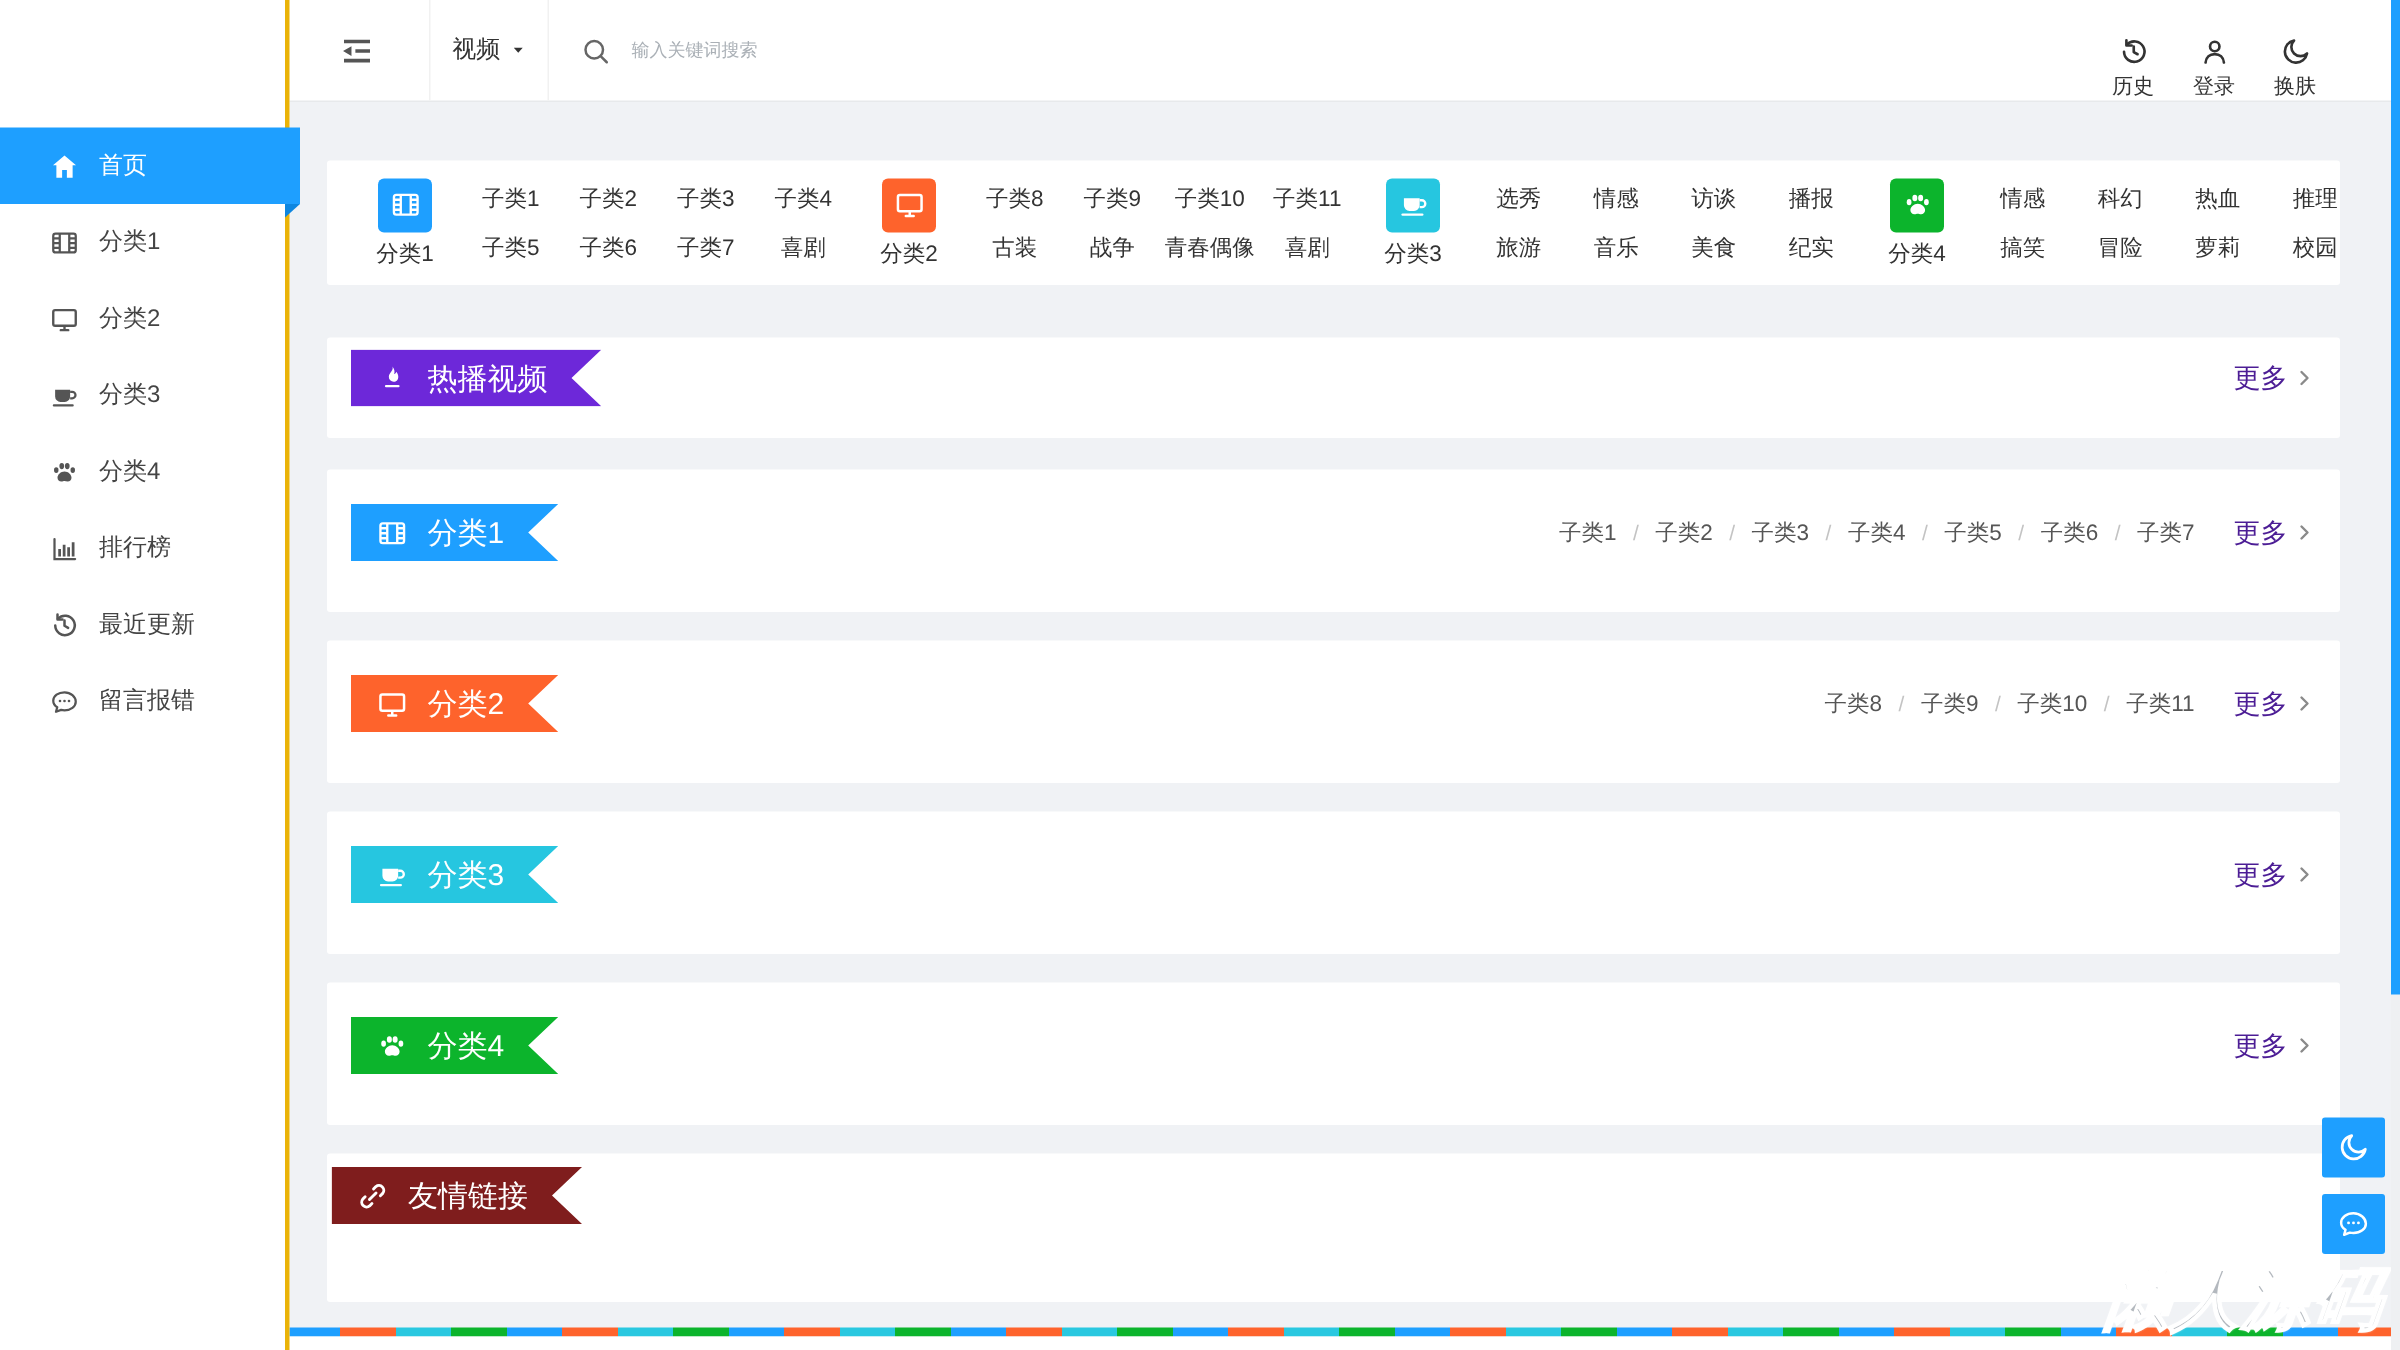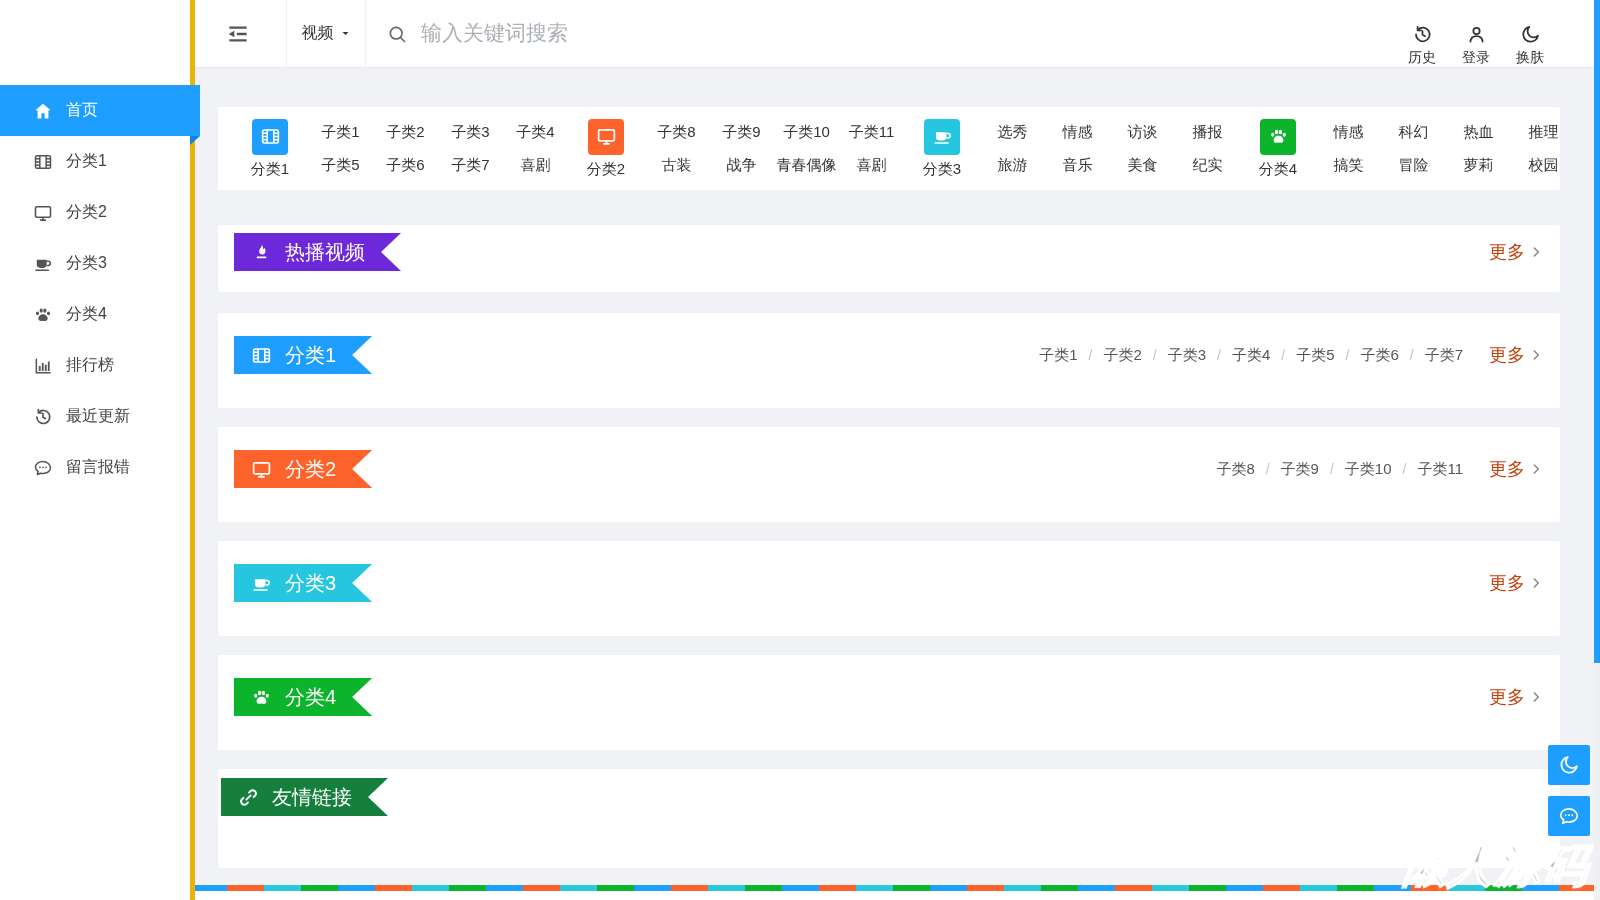--- a/index.html
+++ b/index.html
@@ -6,39 +6,39 @@
   body{
     width:1600px;height:900px;overflow:hidden;position:relative;
     background:#ffffff;
     font-family:"Liberation Sans","DejaVu Sans",sans-serif;
     -webkit-font-smoothing:antialiased;
   }
   a{text-decoration:none;cursor:pointer;}
   svg{display:block;}
 
   
-  .sidebar{position:absolute;left:0;top:0;bottom:0;width:190px;background:#fff;border-right:5px solid #eab308;z-index:20;}
+  .sidebar{position:absolute;left:0;top:0;bottom:0;width:190px;background:#fff;border-right:3px solid #eab308;z-index:20;}
   .logo-area{height:85px;}
   .side-item{height:51px;display:flex;align-items:center;padding-left:33px;gap:13px;color:#444;font-size:16px;position:relative;}
   .side-item .s-ico{width:20px;height:20px;color:#555;flex:0 0 20px;}
   .side-item.active{width:200px;background:#1E9FFF;color:#fff;padding-left:33px;box-sizing:border-box;}
   .side-item.active .s-ico{color:#fff;}
   .side-item.active::after{content:"";position:absolute;left:190px;top:100%;width:0;height:0;
     border-top:9px solid #0d86e0;border-right:10px solid transparent;}
 
   
   .topbar{position:absolute;left:190px;right:0;top:0;height:67px;background:#fff;border-bottom:1px solid #e7e9eb;display:flex;align-items:stretch;z-index:15;}
   .tb-cell{display:flex;align-items:center;justify-content:center;}
   .tb-burger{width:96px;border-right:1px solid #f1f1f1;color:#555;cursor:pointer;}
   .tb-burger svg{width:26px;height:26px;}
   .tb-channel{width:78px;border-right:1px solid #f1f1f1;color:#333;font-size:16px;gap:6px;cursor:pointer;}
   .tb-channel .caret{width:11px;height:11px;fill:#333;}
   .tb-search{display:flex;align-items:center;padding-left:21px;gap:12px;color:#777;}
   .tb-search .sch{width:20px;height:20px;color:#666;}
-  .search-input{border:none;outline:none;font-size:21px;width:380px;color:#0f172a;background:transparent;font-family:Liberation Serif, serif;}
+  .search-input{border:none;outline:none;font-size:12px;width:380px;color:#0f172a;background:transparent;font-family:Liberation Serif, serif;}
   .search-input::placeholder{color:#aab0b6;}
   .tb-actions{margin-left:auto;display:flex;align-items:flex-end;gap:26px;padding-right:56px;}
   .tb-action{display:flex;flex-direction:column;align-items:center;gap:4px;color:#333;cursor:pointer;}
   .tb-action svg{width:21px;height:21px;color:#333;}
   .tb-action span{font-size:14px;}
 
   
   .content{position:absolute;left:190px;right:0;top:68px;bottom:0;background:#f0f2f5;overflow:hidden;padding:0 40px 0 28px;box-sizing:border-box;}
   .card{background:#fff;border-radius:2px;}
 
@@ -62,21 +62,21 @@
   .sec-hot .ribbon,.sec-hot .sec-right{margin-top:8px;}
   .sec-cat .ribbon,.sec-cat .sec-right{margin-top:23px;}
   .sec-links .ribbon{margin-top:9px;margin-left:-13px;}
   .ribbon{height:38px;display:flex;align-items:center;gap:13px;color:#fff;font-size:20px;
     padding:0 36px 0 17px;clip-path:polygon(0 0,100% 0,calc(100% - 20px) 50%,100% 100%,0 100%);}
   .rb-icon{width:21px;height:21px;color:#fff;}
   .sec-right{margin-left:auto;height:38px;display:flex;align-items:center;}
   .subcats{display:flex;align-items:center;}
   .subcat{font-size:15px;color:#555;}
   .sep{font-style:normal;color:#c3c3c3;margin:0 11px;font-size:14px;}
-  .more{display:flex;align-items:center;gap:3px;margin-left:26px;color:#c2410c;font-size:18px;}
+  .more{display:flex;align-items:center;gap:3px;margin-left:26px;color:#4c1d95;font-size:18px;}
   .more .chev{width:16px;height:16px;color:#8a8a8a;}
 
   
   .footer-stripe{position:absolute;left:0;right:0;top:817px;height:6px;}
   .footer-white{position:absolute;left:0;right:0;top:823px;bottom:0;background:#fff;}
   .watermark{position:absolute;right:10px;bottom:4px;font-size:45px;font-weight:bold;font-style:italic;
     color:#b3b8be;-webkit-text-stroke:1.5px #ffffff;text-shadow:0 0 2px #fff;letter-spacing:2px;
     transform:skewX(-6deg);white-space:nowrap;z-index:30;}
 
   
@@ -478,21 +478,21 @@
       <a class="more">
         <span>更多</span>
         <svg class="chev">
             <use href="#i-chev"></use>
           </svg>
       </a>
     </div>
   </section>
 
   <section class="card sec sec-links">
-    <a class="ribbon" style="background: #15803d; justify-content: flex-end;">
+    <a class="ribbon" style="background: #7f1d1d; justify-content: flex-end;">
       <svg class="rb-icon">
           <use href="#i-link"></use>
         </svg>
       <span>友情链接</span>
     </a>
   </section>
 
   <div class="footer-stripe" id="footer-stripe" style="background: repeating-linear-gradient(90deg, rgb(30, 159, 255) 0px, rgb(30, 159, 255) 37px, rgb(254, 99, 44) 37px, rgb(254, 99, 44) 74px, rgb(41, 200, 224) 74px, rgb(41, 200, 224) 111px, rgb(12, 180, 44) 111px, rgb(12, 180, 44) 148px);"></div>
   <div class="footer-white"></div>
   <div class="watermark">懒人源码</div>

